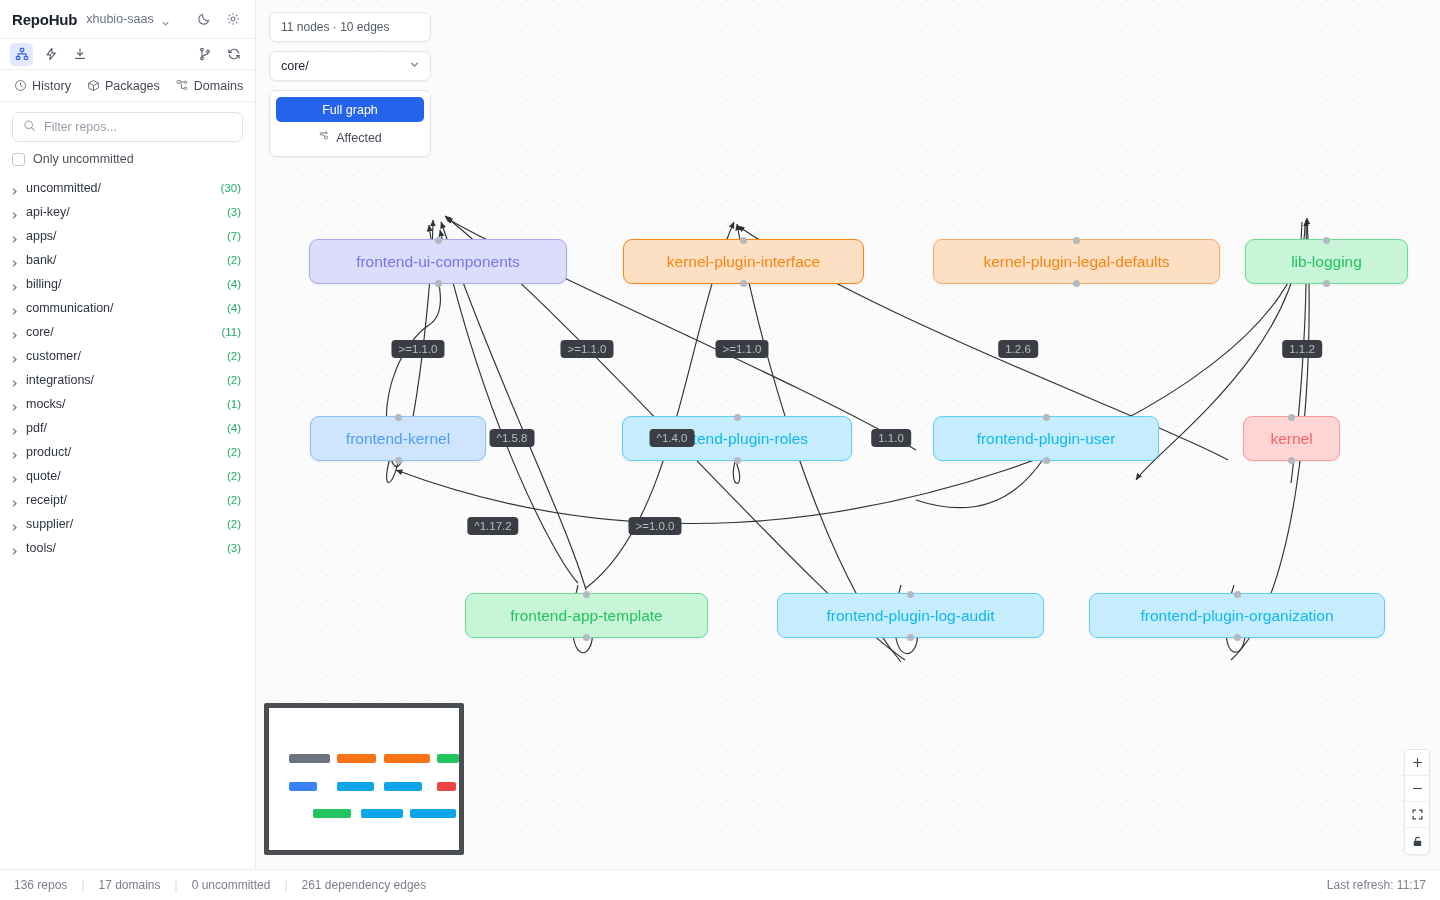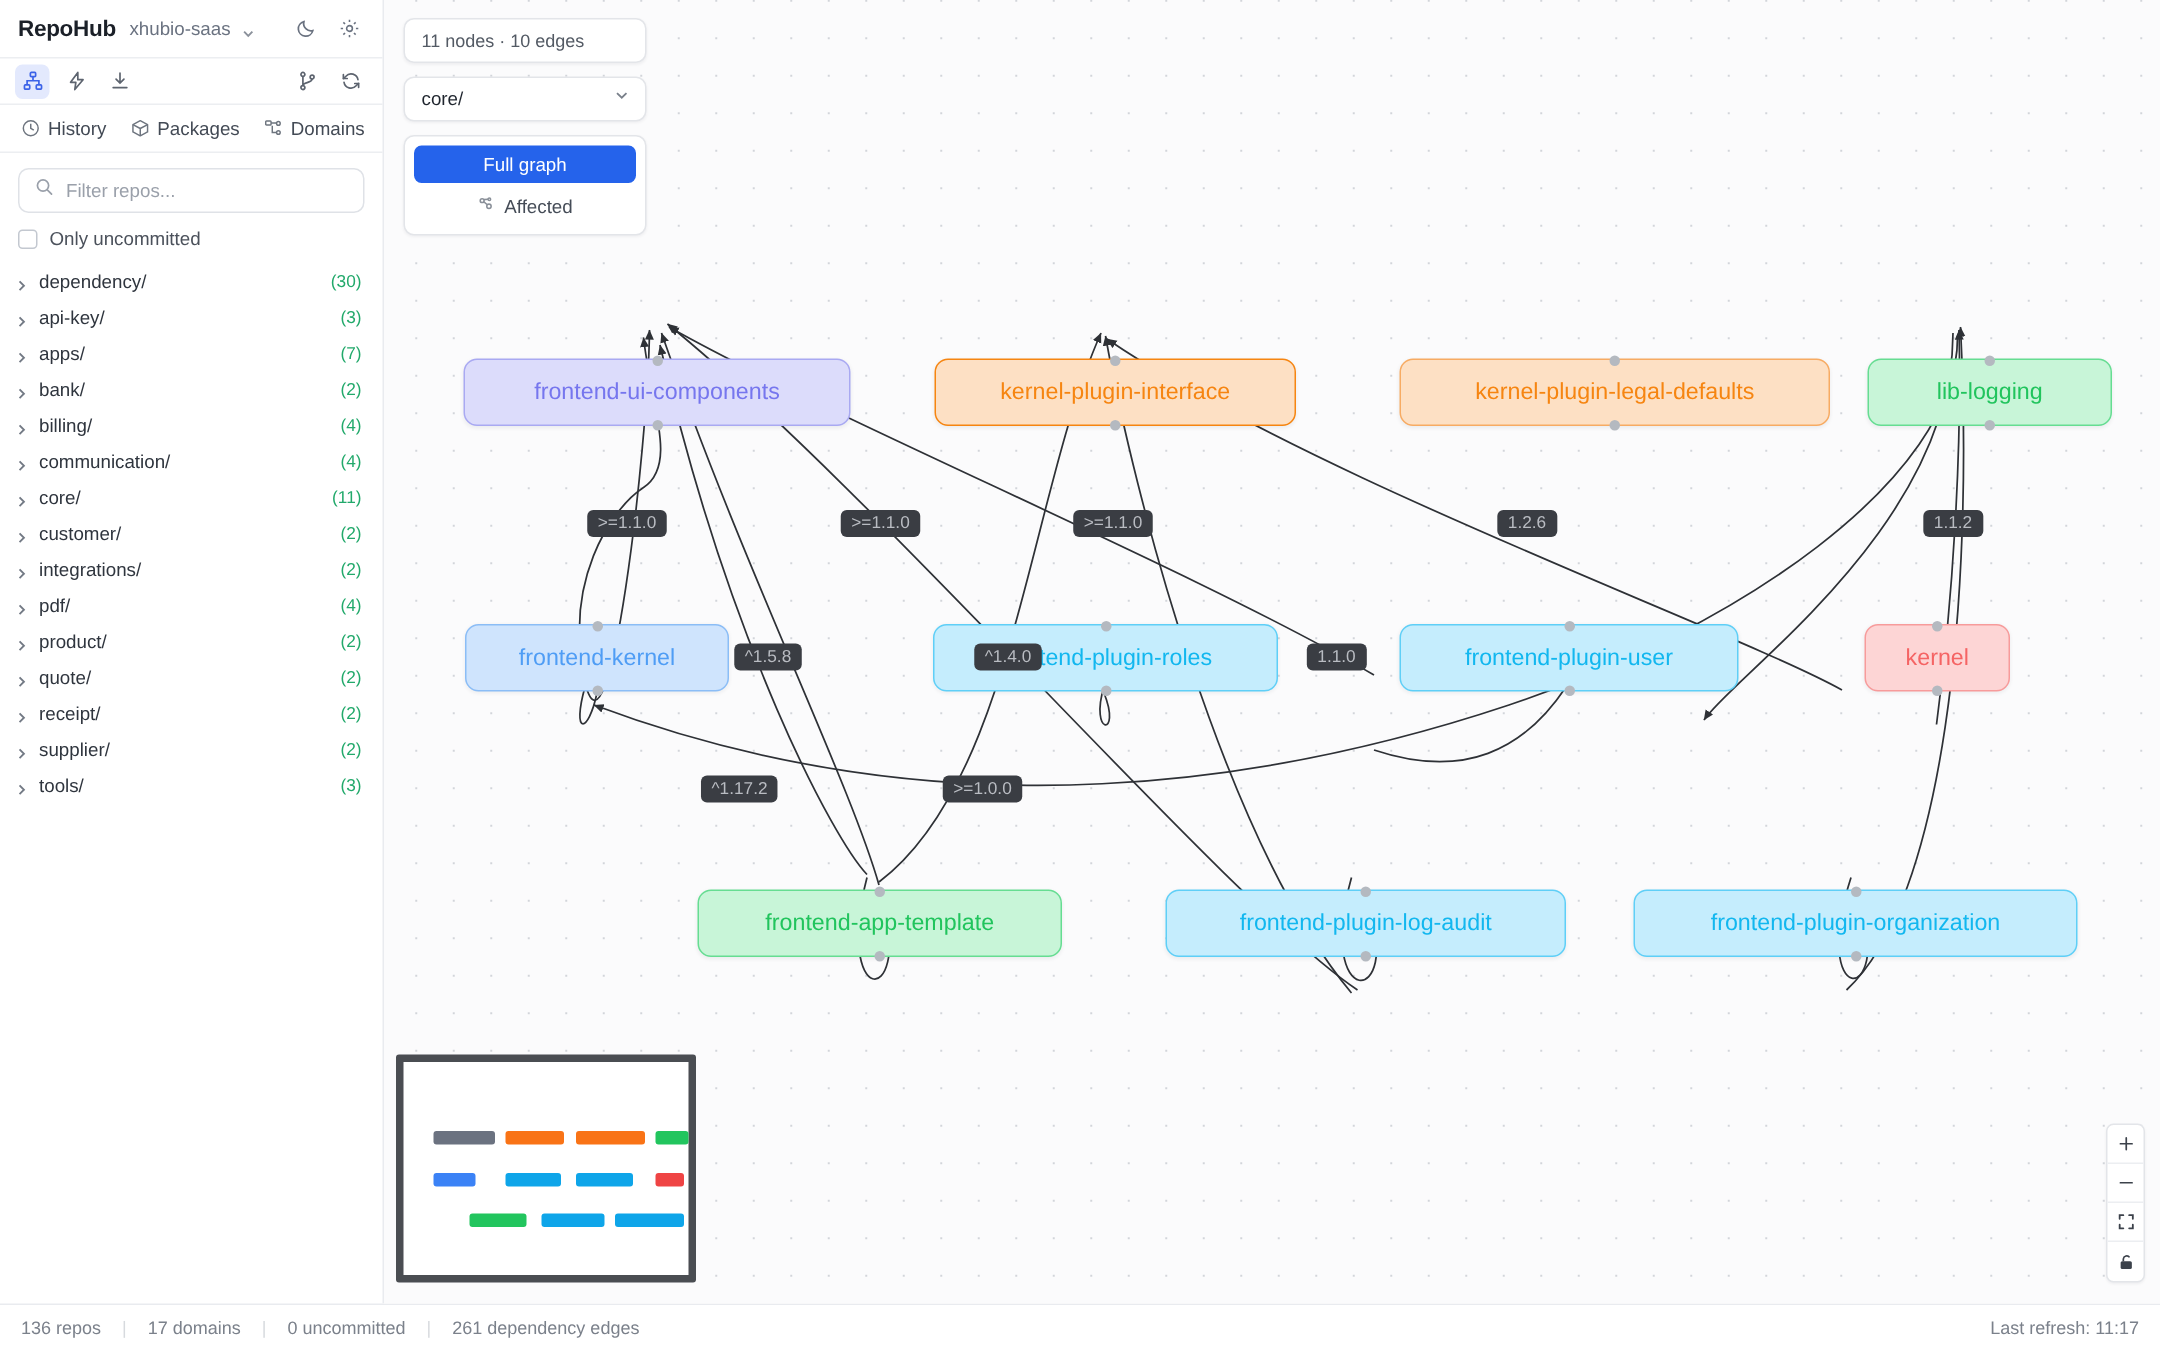--- a/index.html
+++ b/index.html
@@ -275,21 +275,21 @@
       <div class="sb-filter">
         <span class="cbx"></span>
         <label>Only uncommitted</label>
       </div>
 
       <div class="sb-list" id="repo-list">
           <div class="repo-row">
             <span class="repo-chev"><svg viewBox="0 0 12 12" width="11" height="11" fill="none" stroke="currentColor" stroke-width="1.35">
                 <path d="M4.4 2.8 7.6 6 4.4 9.2"></path>
               </svg></span>
-            <span class="repo-name">dependency/</span>
+            <span class="repo-name">uncommitted/</span>
             <span class="repo-count">(30)</span>
           </div>
           <div class="repo-row">
             <span class="repo-chev"><svg viewBox="0 0 12 12" width="11" height="11" fill="none" stroke="currentColor" stroke-width="1.35">
                 <path d="M4.4 2.8 7.6 6 4.4 9.2"></path>
               </svg></span>
             <span class="repo-name">api-key/</span>
             <span class="repo-count">(3)</span>
           </div>
           <div class="repo-row">
@@ -333,20 +333,27 @@
               </svg></span>
             <span class="repo-name">customer/</span>
             <span class="repo-count">(2)</span>
           </div>
           <div class="repo-row">
             <span class="repo-chev"><svg viewBox="0 0 12 12" width="11" height="11" fill="none" stroke="currentColor" stroke-width="1.35">
                 <path d="M4.4 2.8 7.6 6 4.4 9.2"></path>
               </svg></span>
             <span class="repo-name">integrations/</span>
             <span class="repo-count">(2)</span>
+          </div>
+          <div class="repo-row">
+            <span class="repo-chev"><svg viewBox="0 0 12 12" width="11" height="11" fill="none" stroke="currentColor" stroke-width="1.35">
+                <path d="M4.4 2.8 7.6 6 4.4 9.2"></path>
+              </svg></span>
+            <span class="repo-name">mocks/</span>
+            <span class="repo-count">(1)</span>
           </div>
           <div class="repo-row">
             <span class="repo-chev"><svg viewBox="0 0 12 12" width="11" height="11" fill="none" stroke="currentColor" stroke-width="1.35">
                 <path d="M4.4 2.8 7.6 6 4.4 9.2"></path>
               </svg></span>
             <span class="repo-name">pdf/</span>
             <span class="repo-count">(4)</span>
           </div>
           <div class="repo-row">
             <span class="repo-chev"><svg viewBox="0 0 12 12" width="11" height="11" fill="none" stroke="currentColor" stroke-width="1.35">

